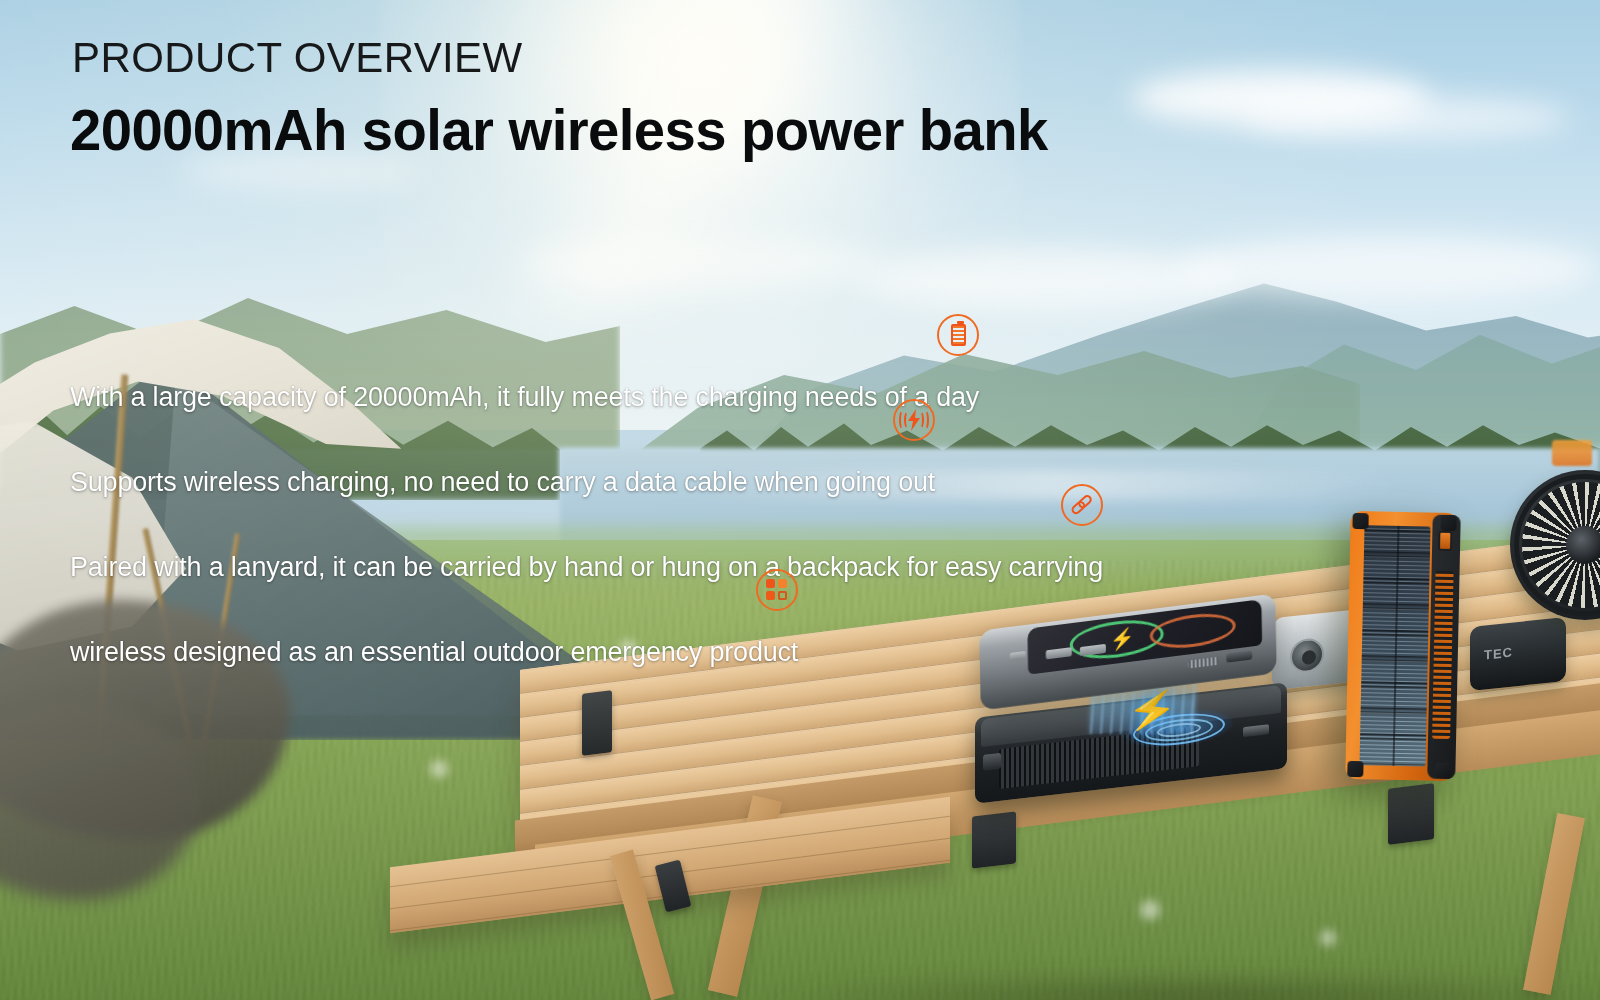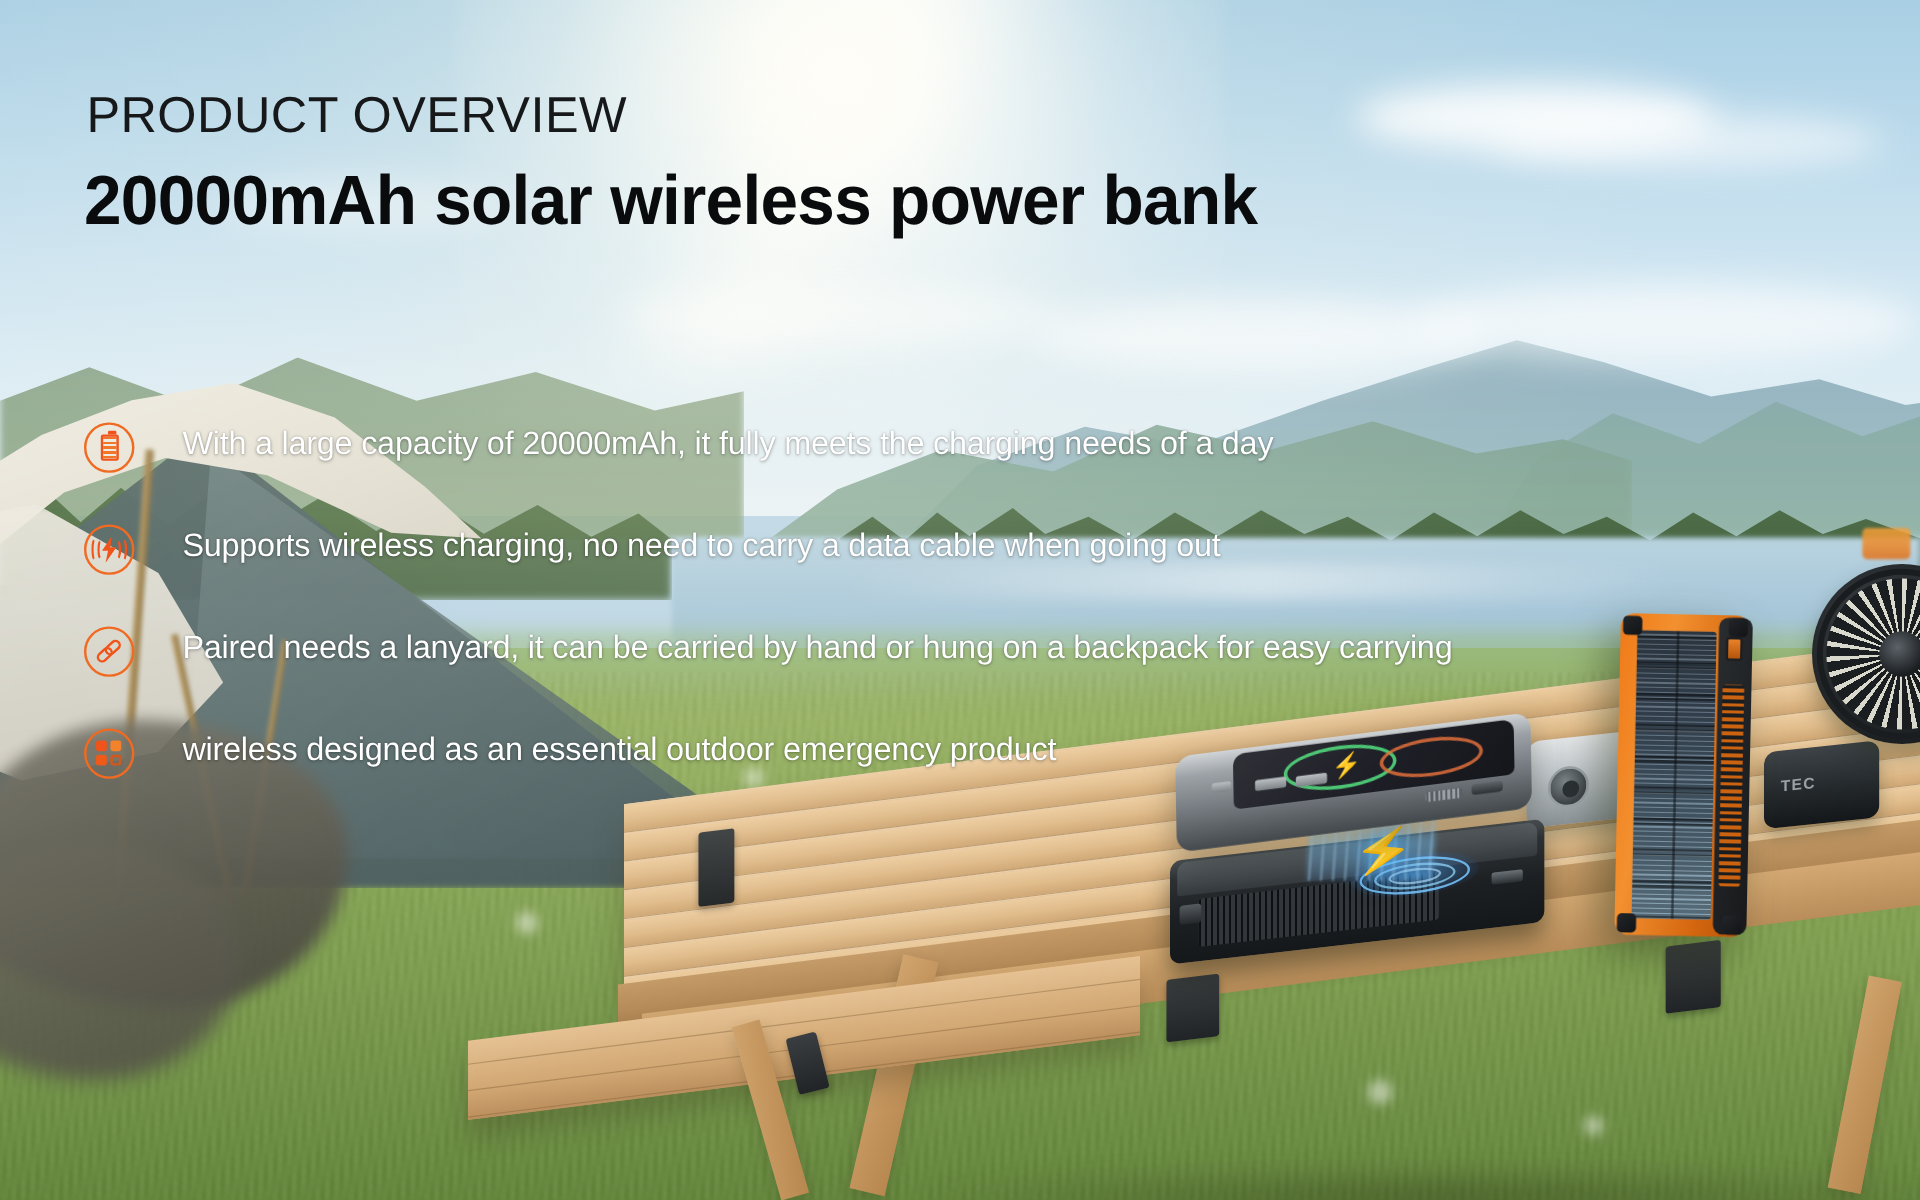--- a/index.html
+++ b/index.html
@@ -517,21 +517,21 @@
   }
 
   
   .light-overlay {
     position:absolute; inset:0;
     background:radial-gradient(circle at 38% 4%, rgba(255,252,235,.42) 0%, rgba(255,250,230,.12) 28%, rgba(255,255,255,0) 58%);
     pointer-events:none;
   }
 
   
-  .content { position:absolute; inset:0;margin-top:38px; }
+  .content { position:absolute; inset:0; }
 
   .eyebrow {
     position:absolute; left:72px; top:34px;
     font-size:42px;
     font-weight:400;
     letter-spacing:.4px;
     color:#16181a;
     white-space:nowrap;
   }
 
@@ -553,21 +553,21 @@
     line-height:1.18;
     color:#18191b;
     letter-spacing:-.2px;
   }
   .subhead .line { display:block; white-space:nowrap; }
 
   
   .bullets { position:absolute; left:70px; top:312px; width:1330px; }
   .bullet {
     position:absolute; left:0;
-    display:flex; align-items:flex-start; gap:40px;
+    display:flex; align-items:flex-end; gap:22px;flex-direction:column;
   }
   .b0 { top:0px; }
   .b1 { top:85px; }
   .b2 { top:170px; }
   .b3 { top:255px; }
 
   .icon-circle {
     flex:0 0 auto;
     width:42px; height:42px;
     border:2px solid #f06a22;
@@ -831,21 +831,21 @@
       </div>
 
       <div class="bullet b2">
         <div class="icon-circle">
           <div class="ic-link">
             <span class="seg s1"></span>
             <span class="seg s2"></span>
           </div>
         </div>
         <div class="bullet-text">
-          <span class="line">Paired needs a lanyard, it can be carried by hand or hung on a backpack for easy carrying</span>
+          <span class="line">Paired with a lanyard, it can be carried by hand or hung on a backpack for easy carrying</span>
         </div>
       </div>
 
       <div class="bullet b3">
         <div class="icon-circle">
           <div class="ic-grid">
             <i class="g1"></i>
             <i class="g2"></i>
             <i class="g3"></i>
             <i class="g4"></i>

